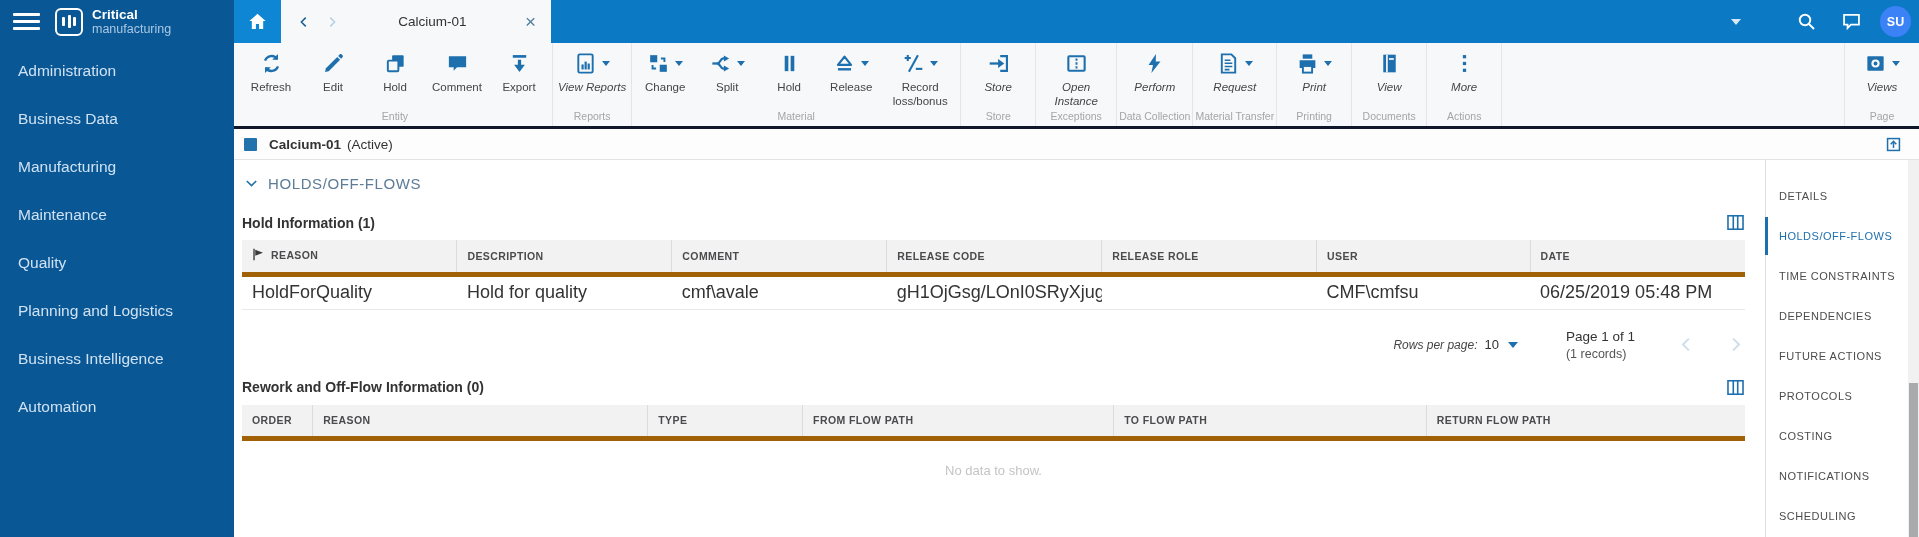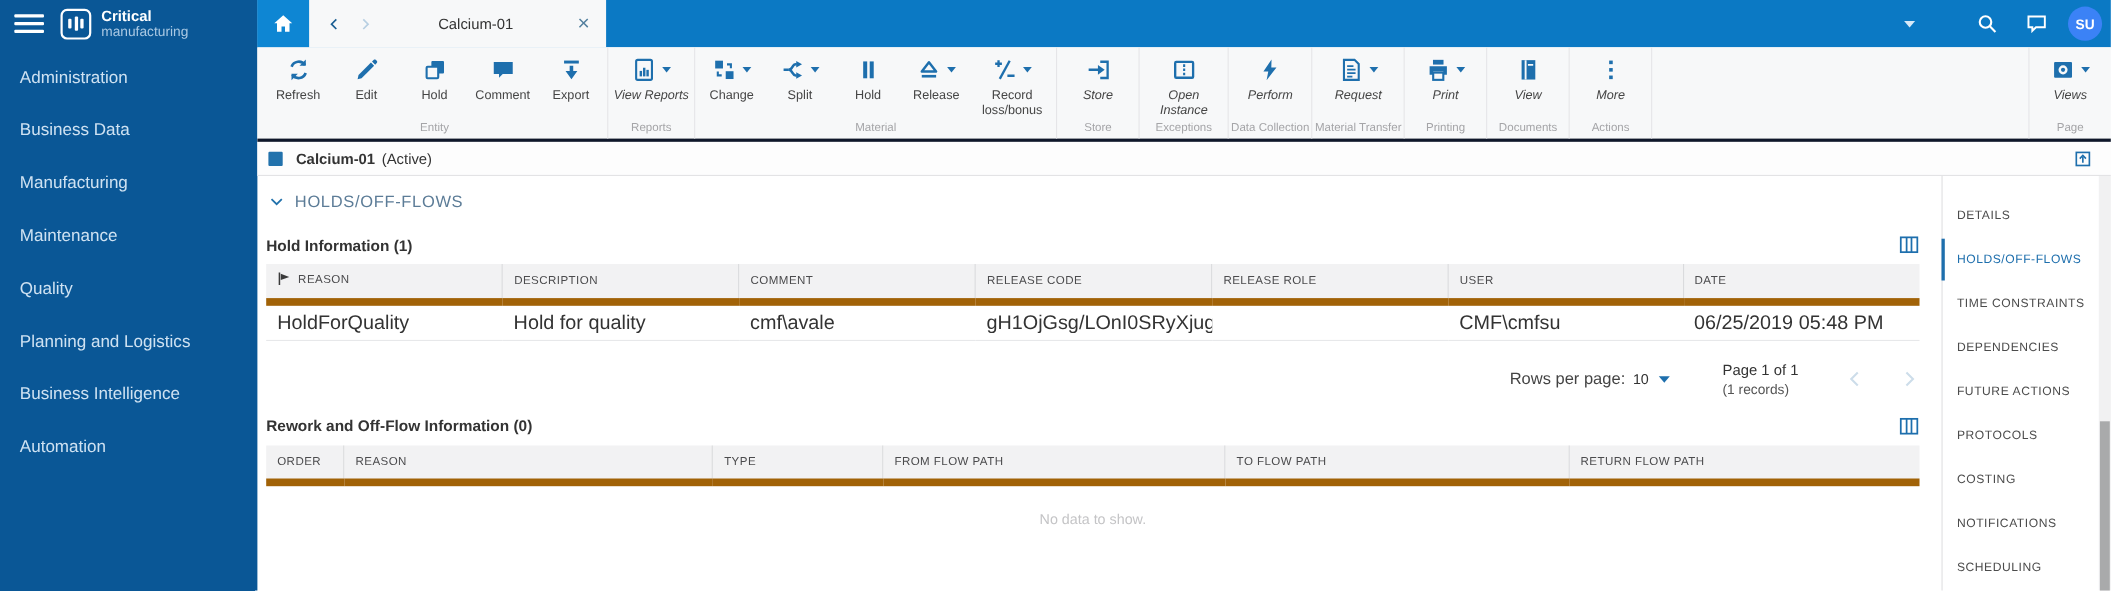--- a/index.html
+++ b/index.html
@@ -70,32 +70,32 @@
   .section-head { display:flex; align-items:center; gap:9px; margin:5px 0 0 2px; cursor:pointer; }
   .section-head .chev { display:flex; color:#2272ac; }
   .section-title { font-size:15px; color:#5c7c97; letter-spacing:.6px; }
 
   .block-head { display:flex; align-items:center; margin-top:21px; }
   .block-title { font-size:14px; font-weight:bold; color:#333; }
   .cols-icon { margin-left:auto; color:#1e6fad; cursor:pointer; display:flex; }
   .cols-icon svg { width:19px; height:19px; }
 
   table.grid { width:100%; border-collapse:collapse; table-layout:fixed; margin-top:8px; }
-  table.grid th { background:#f2f2f3; height:34px; font-size:10.5px; font-weight:normal; color:#4b4b4d;
+  table.grid th { background:#f2f2f3; height:34px; font-size:10.5px; font-weight:bold; color:#4b4b4d;
                   letter-spacing:.4px; text-align:left; padding:0 10px; cursor:pointer;
-                  border-bottom:7px solid #a16207; border-right:1px solid #dadbdd; }
+                  border-bottom:5px solid #a16207; border-right:1px solid #dadbdd; }
   table.grid th:last-child { border-right:none; }
   table.grid td { height:35px; font-size:18px; color:#333; padding:0 10px;
                   border-bottom:1px solid #e7e8ea; white-space:nowrap; overflow:hidden; }
   td.cell-link { color:#2d7bb5; cursor:pointer; }
   .th-flag { display:inline-flex; align-items:center; gap:6px; }
   .th-flag svg { width:13px; height:13px; color:#3a3a3a; flex-shrink:0; }
 
   .pagination { display:flex; align-items:center; justify-content:flex-end; margin-top:19px; }
-  .pg-rows-label { font-size:15px; color:#444; }
+  .pg-rows-label { font-size:12px; color:#444;font-style:italic; }
   .pg-rows-value { font-size:13px; color:#333; margin-left:7px; cursor:pointer; }
   .pg-caret { width:0; height:0; border-left:5px solid transparent; border-right:5px solid transparent;
               border-top:6px solid #1e6fad; margin-left:9px; cursor:pointer; }
   .pg-pages { margin-left:48px; }
   .pg-page { font-size:13.5px; color:#333; }
   .pg-records { font-size:12.5px; color:#555; margin-top:3px; }
   .pg-chev { color:#cdddea; margin-left:42px; cursor:pointer; display:flex; }
   .pg-chev.next { margin-left:30px; }
 
   .rework-head { margin-top:17px; }

